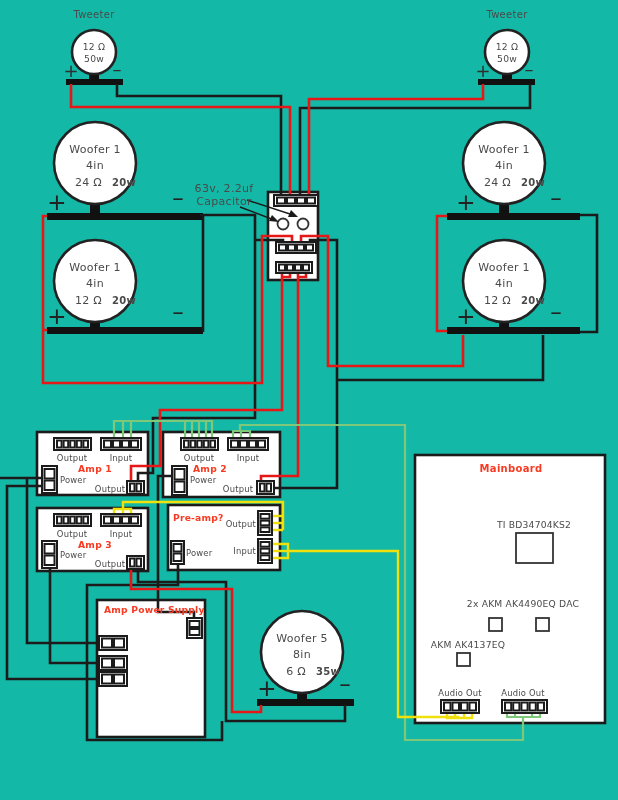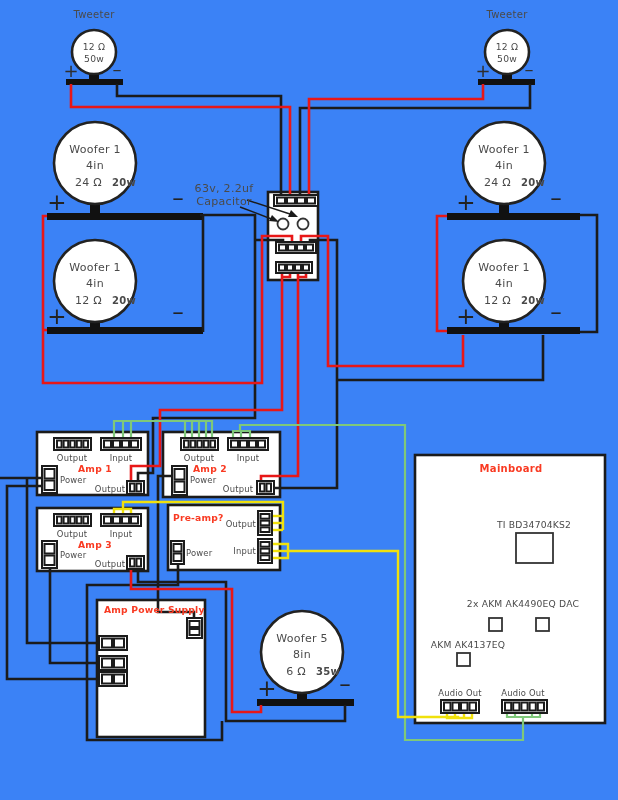--- a/index.html
+++ b/index.html
@@ -1,16 +1,16 @@
 <!DOCTYPE html>
 <html><head>
 <meta charset="utf-8">
 <style>
   html,body{margin:0;padding:0;background:#ffffff;}
-  .stage{position:relative;width:618px;height:800px;background:#3b82f6;overflow:hidden;
+  .stage{position:relative;width:618px;height:800px;background:#14b8a6;overflow:hidden;
          font-family:"DejaVu Sans",sans-serif;}
   svg{display:block;}
   
   .wb{fill:none;stroke:#1b1b1b;stroke-width:2.6;}
   .wr{fill:none;stroke:#e81717;stroke-width:2.6;}
   .wg{fill:none;stroke:#7fc87a;stroke-width:2.2;}
   .wy{fill:none;stroke:#f0e10c;stroke-width:2.4;}
   
   .box{fill:#ffffff;stroke:#1b1b1b;stroke-width:2.6;}
   .spk{fill:#ffffff;stroke:#222222;stroke-width:2.6;}

